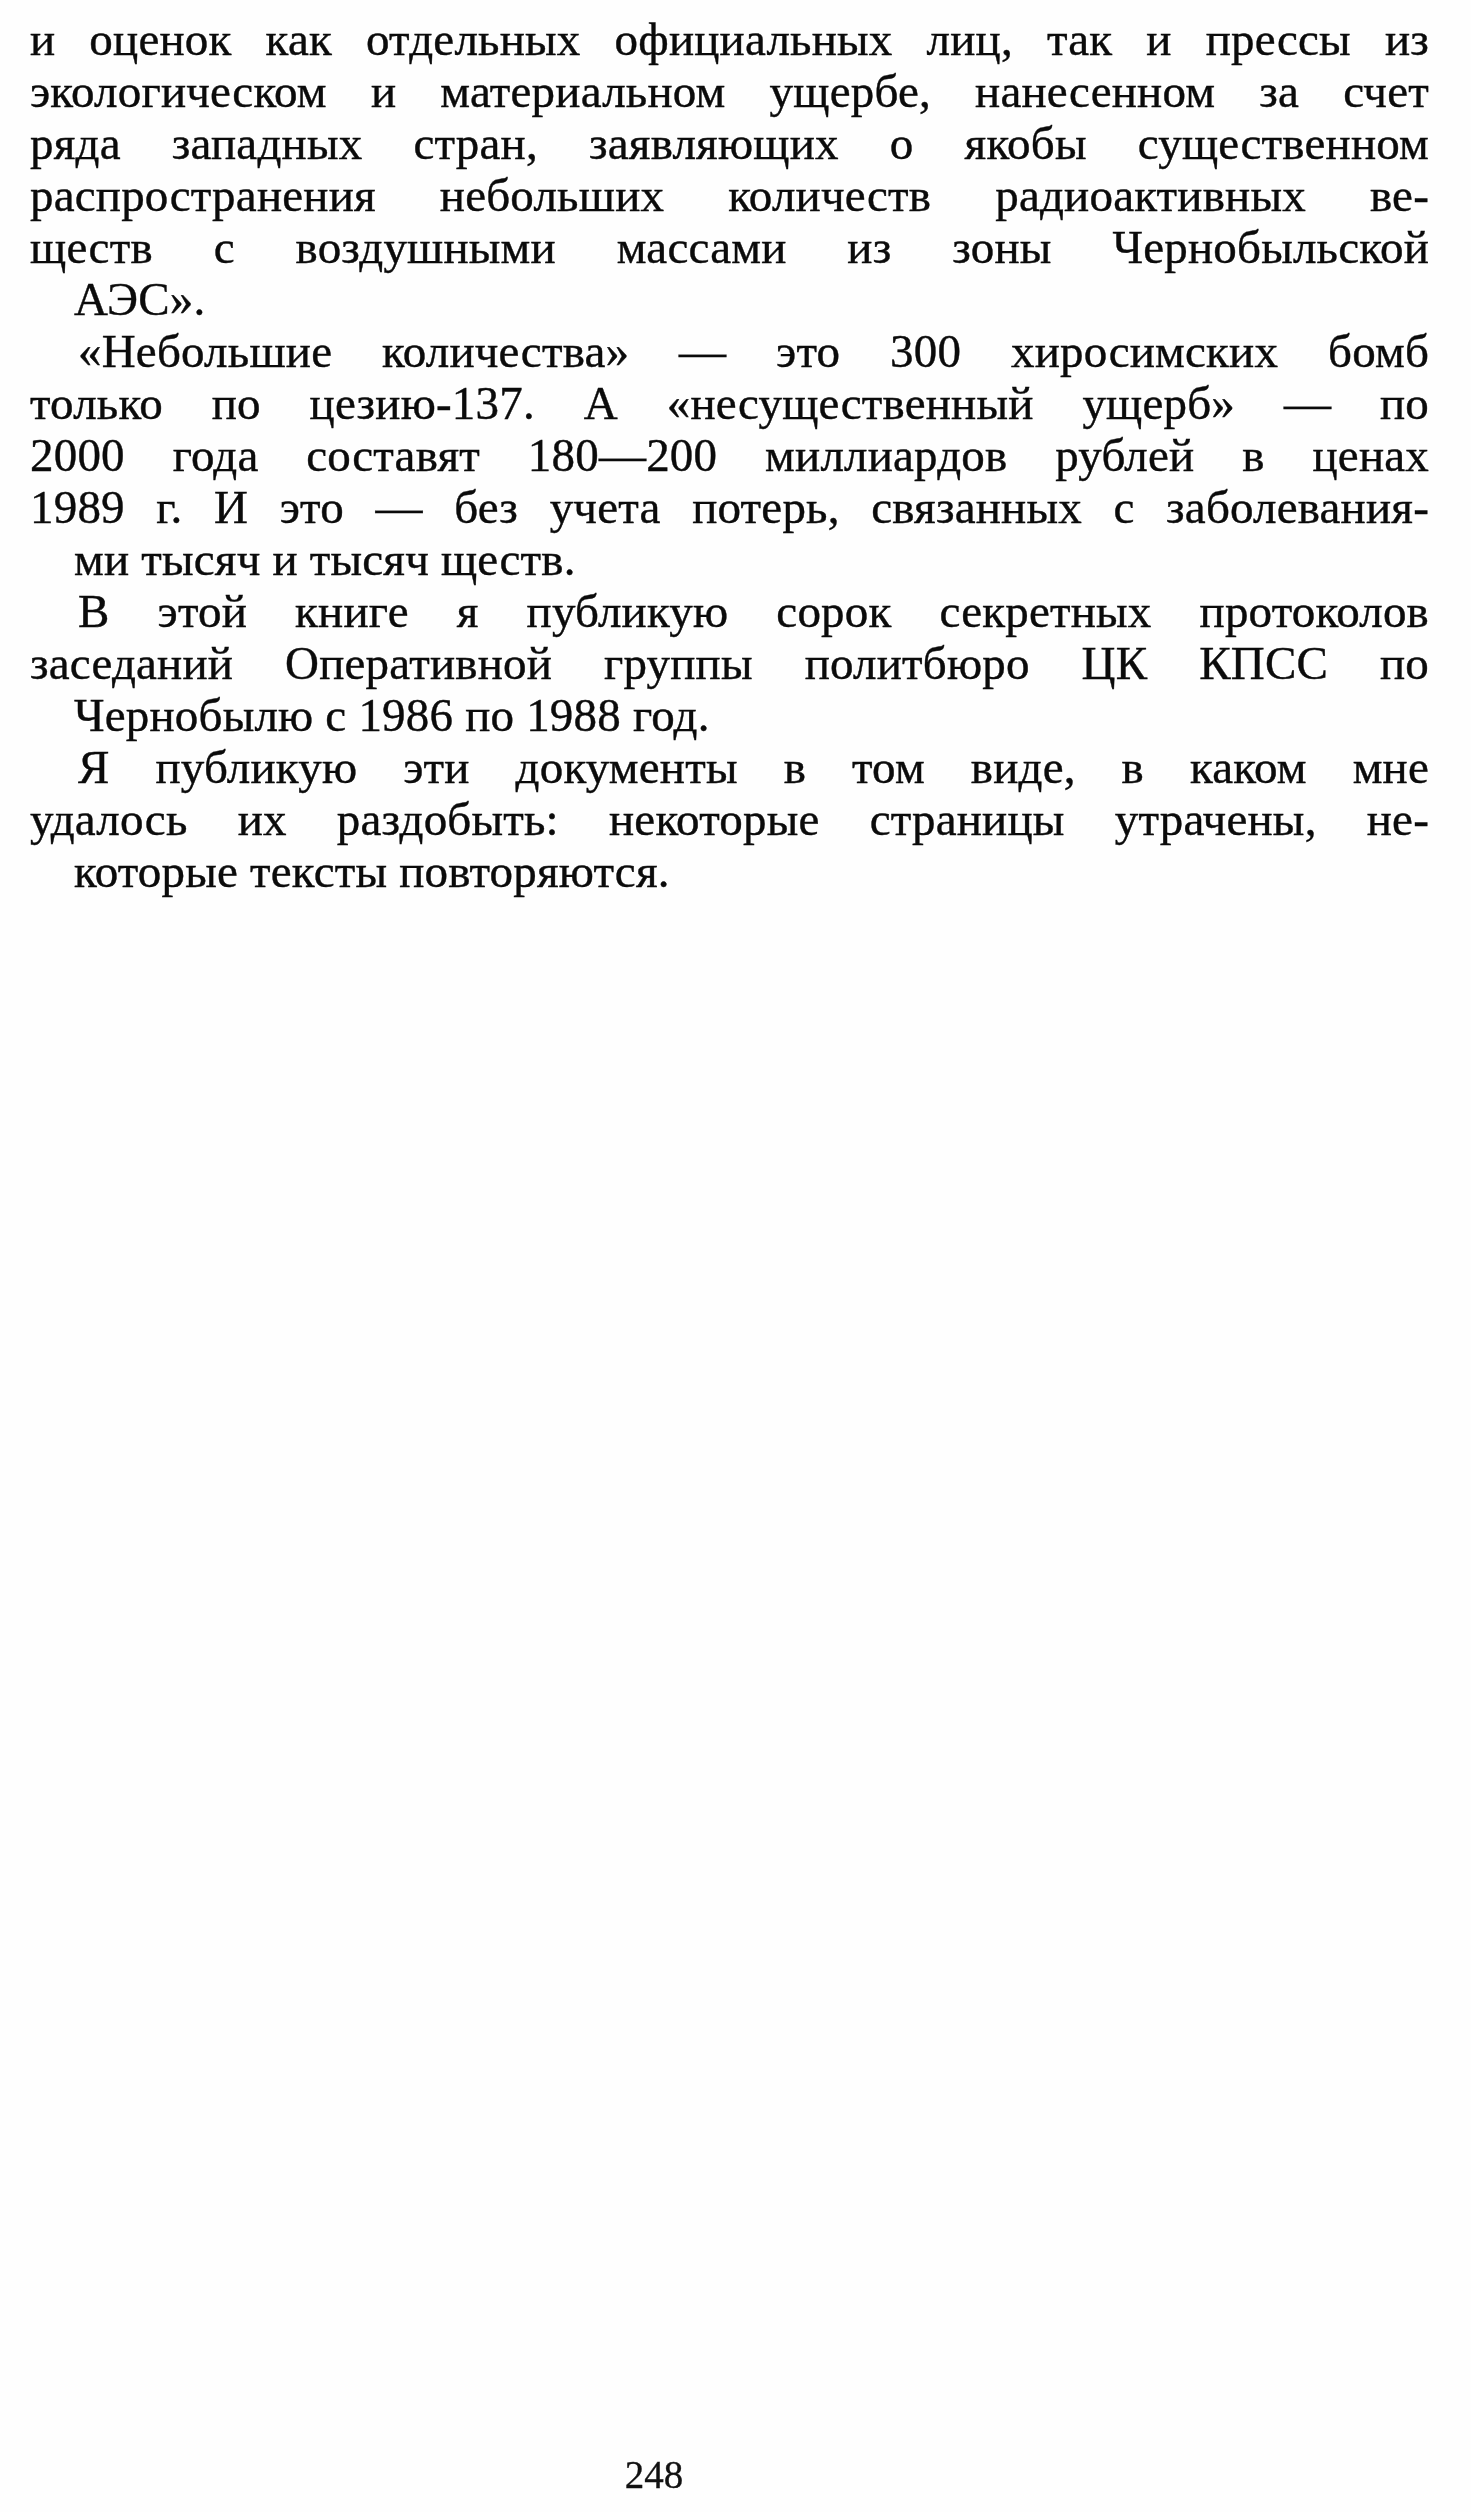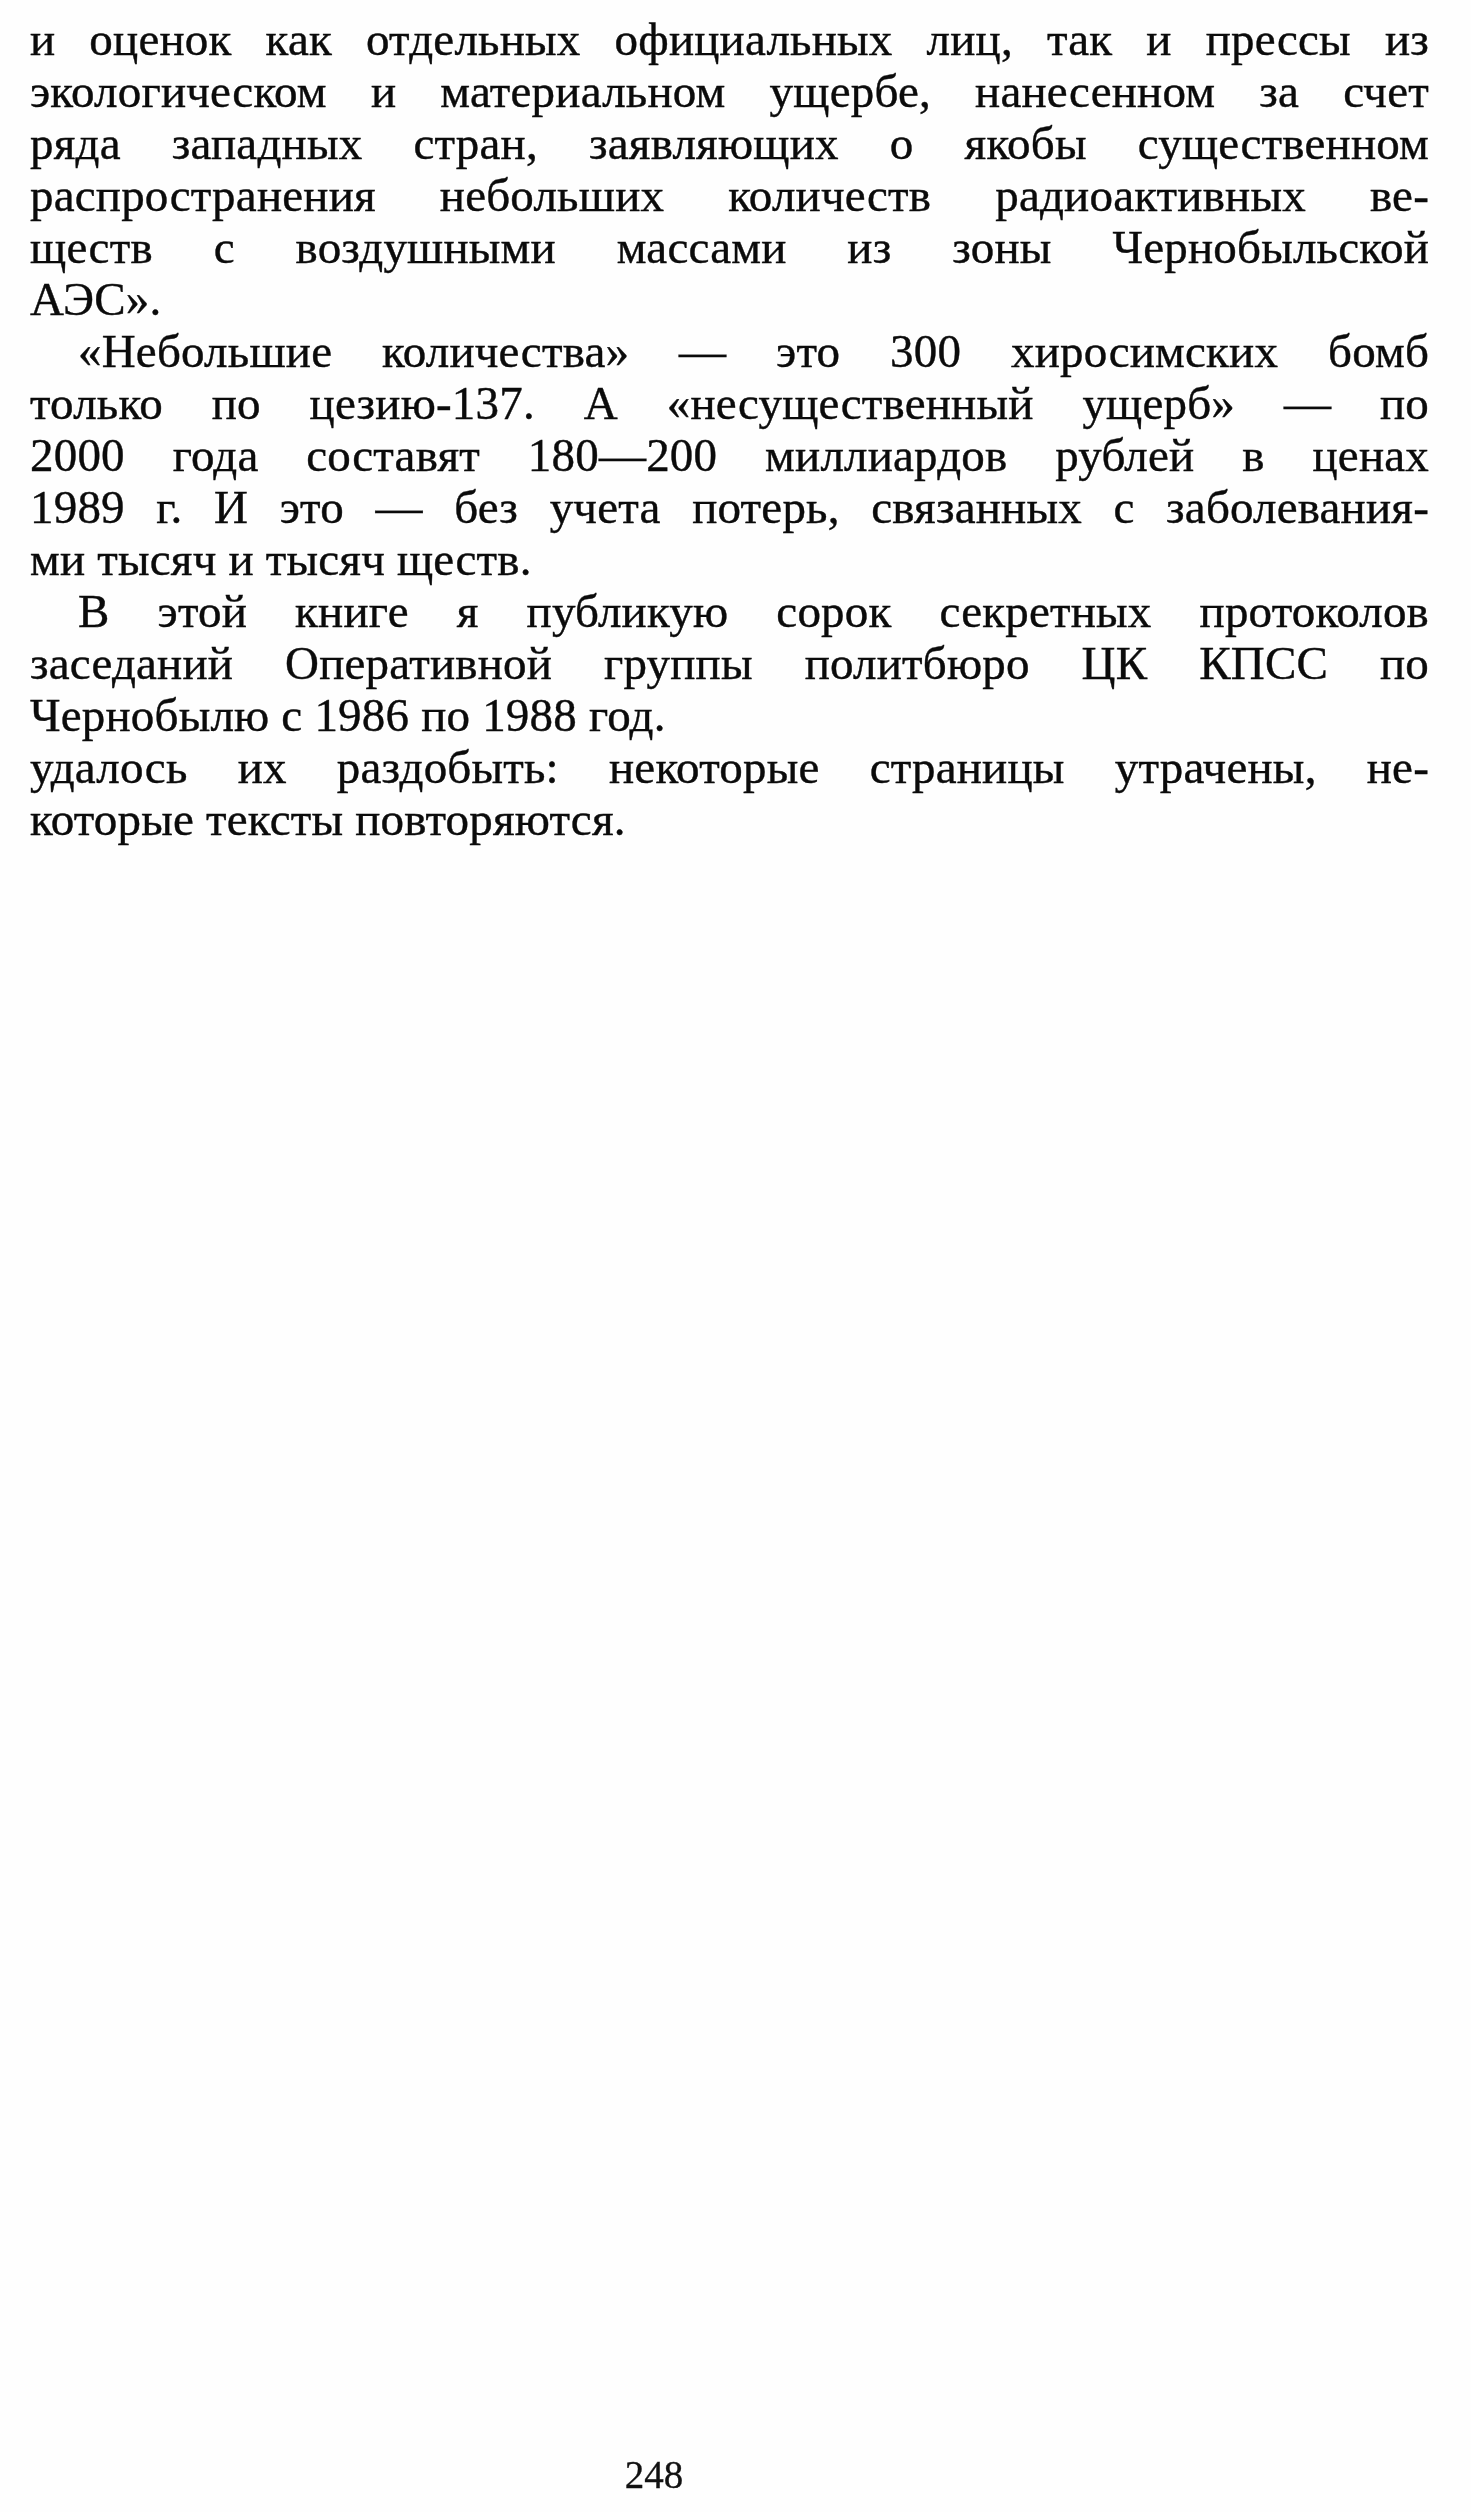--- a/index.html
+++ b/index.html
@@ -34,20 +34,21 @@
     margin: 0;
     padding: 0;
   }
   .line {
     text-align: justify;
     text-align-last: justify;
     white-space: normal;
   }
   .line.last {
     text-align-last: left;
+    margin-left: 44px;
   }
   .line.indent {
     padding-left: 48px;
   }
   .page-number {
     position: absolute;
     top: 2454px;
     left: 0;
     width: 1308px;
     text-align: center;
@@ -81,20 +82,21 @@
       <div class="line last">ми тысяч и тысяч ществ.</div>
     </div>
 
     <div class="paragraph">
       <div class="line indent">В этой книге я публикую сорок секретных протоколов</div>
       <div class="line">заседаний Оперативной группы политбюро ЦК КПСС по</div>
       <div class="line last">Чернобылю с 1986 по 1988 год.</div>
     </div>
 
     <div class="paragraph">
+      <div class="line indent">Я публикую эти документы в том виде, в каком мне</div>
       <div class="line">удалось их раздобыть: некоторые страницы утрачены, не-</div>
       <div class="line last">которые тексты повторяются.</div>
     </div>
 
   </div>
 
   <div class="page-number">248</div>
 
 </div>
 

